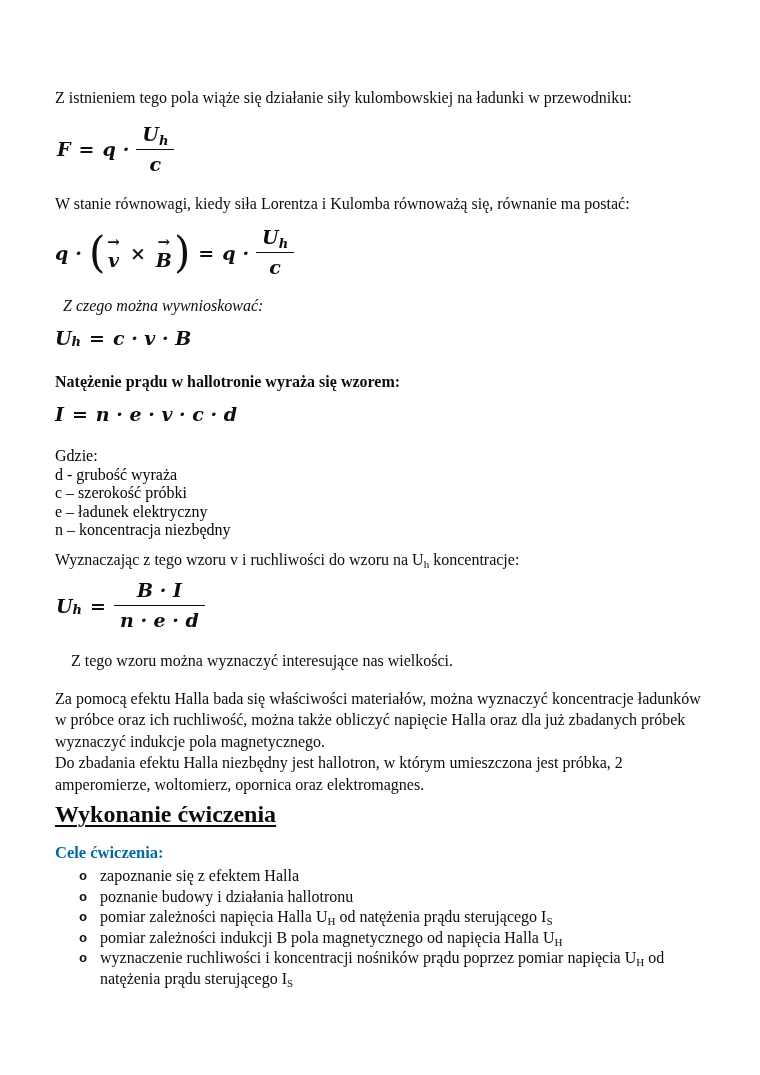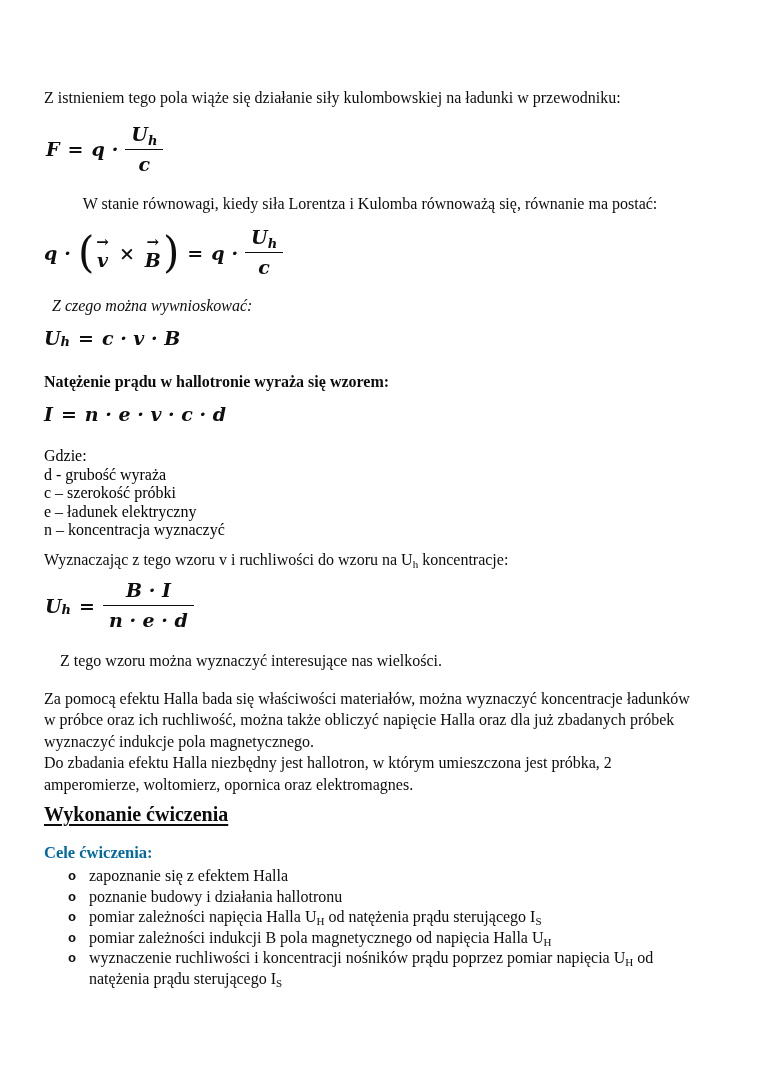--- a/index.html
+++ b/index.html
@@ -7,21 +7,21 @@
     position: relative;
     width: 760px;
     height: 1075px;
     background: #ffffff;
     color: #000000;
     font-family: "Liberation Serif", serif;
     overflow: hidden;
   }
   .content {
     position: absolute;
-    left: 44px;
+    left: 55px;
     top: 87px;
     width: 652px;
   }
   p.body {
     margin: 0;
     font-size: 16px;
     line-height: 21.5px;
     color: #0c0c0c;
   }
   .txt-sub {
@@ -72,38 +72,38 @@
     flex-direction: column;
     align-items: center;
     line-height: 1;
     margin: 0 2px;
   }
   .vecstack .vecarrow { font-size: 15px; line-height: 14px; }
   .vecstack .vecsym { font-size: 19px; line-height: 22px; }
 
   
   #f-force        { margin: 14px 0 17px 2px; }
-  #p-equilibrium  { margin: 0; text-align: center; }
+  #p-equilibrium  { margin: 0; }
   #f-lorentz      { margin: 12px 0 16px 0; }
   #p-conclude     { margin: 8px; font-style: italic; }
   #f-hall-voltage { margin: 9px 0 21px 0; line-height: 28px; }
   #p-current      { margin: 0; font-weight: bold; }
   #f-current      { margin: 10px 0 21px 0; line-height: 28px; }
 
   .where { font-size: 16px; line-height: 18.6px; }
   .where div { margin: 0; }
 
   #p-substitute   { margin-top: 9px; }
   #f-hall-final   { margin: 9px 0 18px 1px; }
   #p-quantities   { margin: 16px; }
   #p-usage        { margin-top: 11px; }
 
   .section-title {
     margin: 6px 0 0 0;
-    font-size: 20px;
+    font-size: 24px;
     font-weight: bold;
     line-height: 26px;
     text-decoration: underline;
     text-decoration-thickness: 2px;
     text-underline-offset: 3px;
     color: #0c0c0c;
   }
   .goals-title {
     margin: 15px 0 0 0;
     font-size: 16.5px;
@@ -191,21 +191,21 @@
       <span class="sym">I</span>
       <span class="op">=</span>
       <span class="sym">n · e · v · c · d</span>
     </div>
 
     <div class="where">
       <div>Gdzie:</div>
       <div>d - grubość wyraża</div>
       <div>c – szerokość próbki</div>
       <div>e – ładunek elektryczny</div>
-      <div>n – koncentracja wyznaczyć</div>
+      <div>n – koncentracja niezbędny</div>
     </div>
 
     <p class="body" id="p-substitute"><span>Wyznaczając z tego wzoru v i ruchliwości do wzoru na U</span><span class="txt-sub">h</span><span> koncentracje:</span></p>
 
     <div class="formula" id="f-hall-final">
       <span class="sym">U</span>
         <span class="f-sub">h</span>
       <span class="op">=</span>
       <span class="frac">
         <span class="num">B · I</span>

